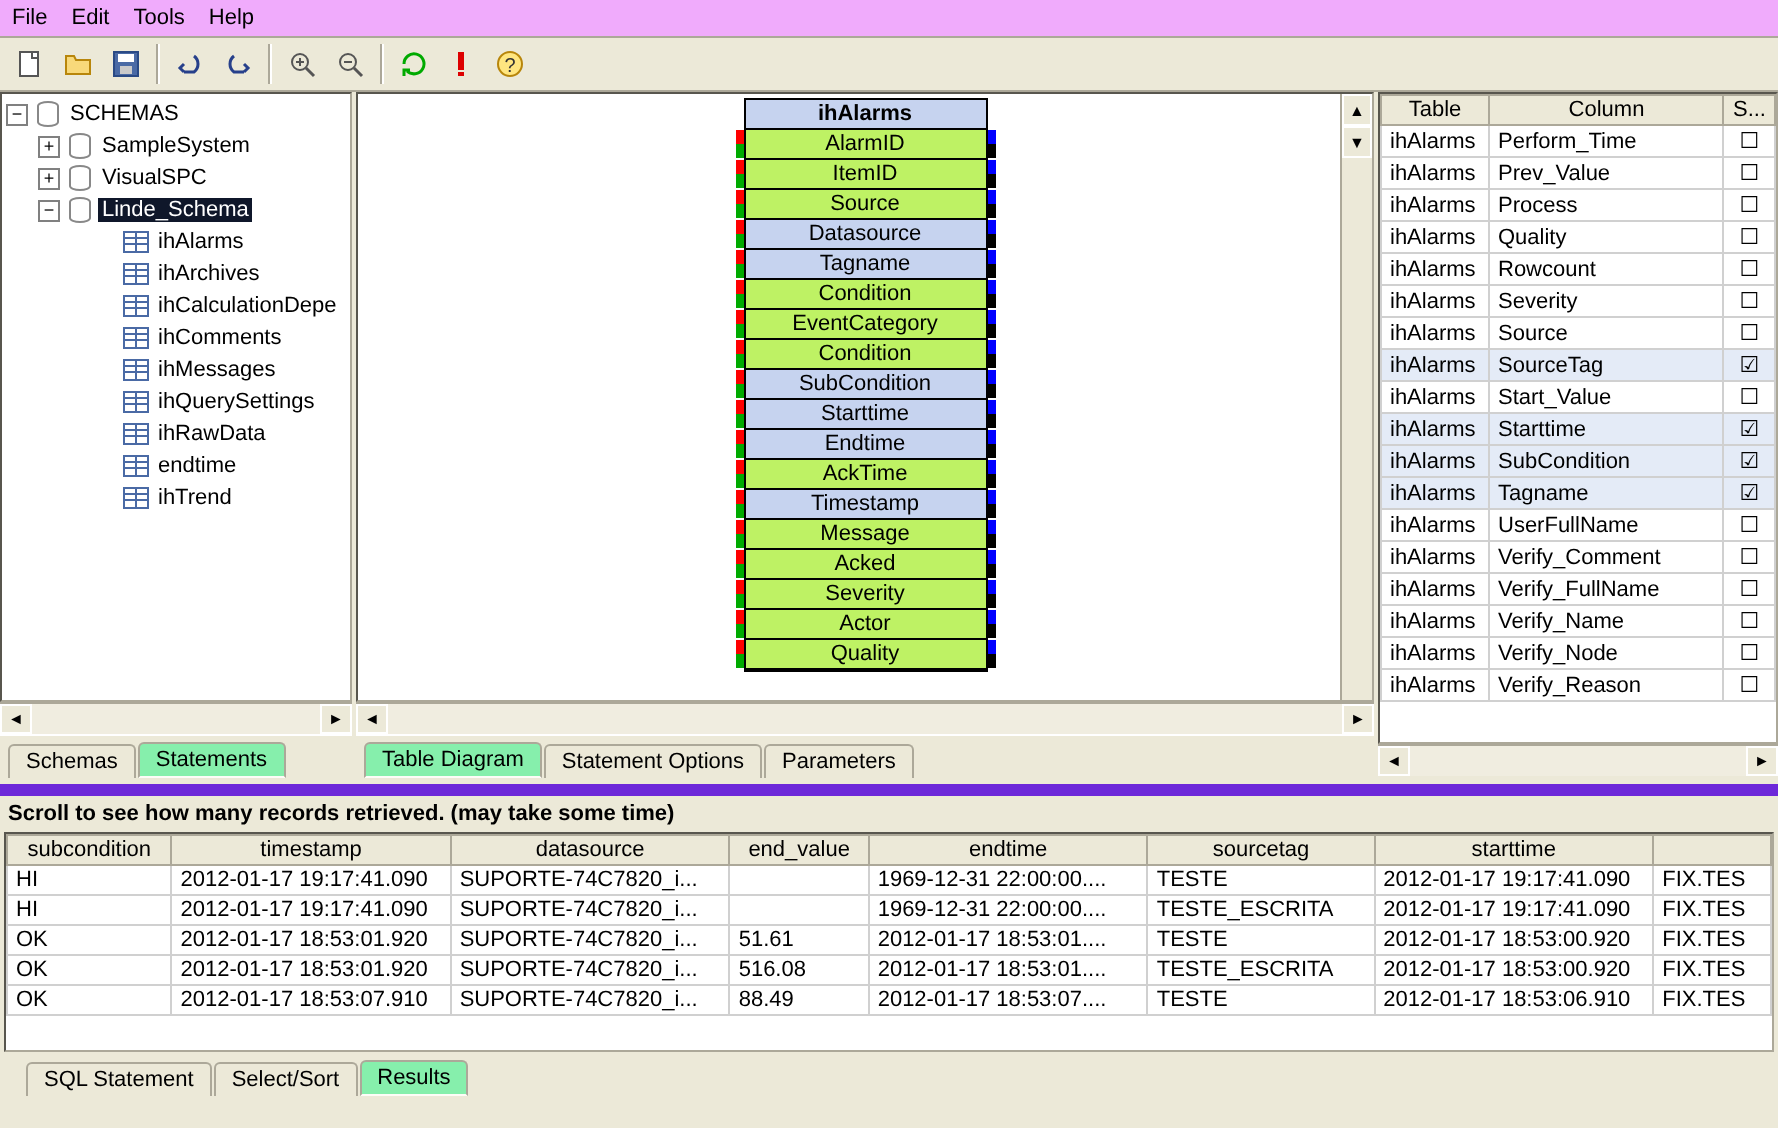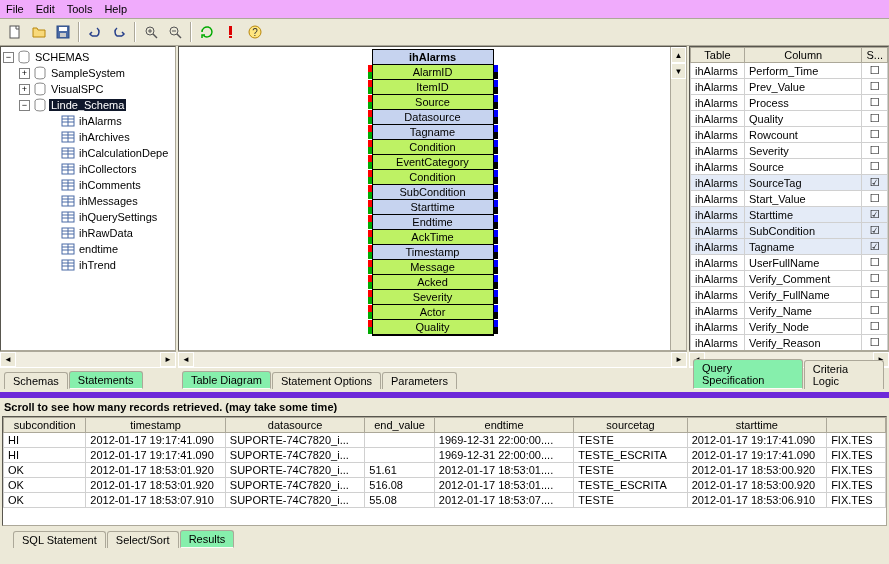--- a/index.html
+++ b/index.html
@@ -217,32 +217,20 @@
             <span class="noexp"></span>
             <span class="ic">
               <svg width="14" height="14">
                 <rect x="1" y="2" width="12" height="10" fill="#fff" stroke="#4a6aa5"></rect>
                 <line x1="1" y1="5" x2="13" y2="5" stroke="#4a6aa5"></line>
                 <line x1="1" y1="8" x2="13" y2="8" stroke="#4a6aa5"></line>
                 <line x1="7" y1="2" x2="7" y2="12" stroke="#4a6aa5"></line>
               </svg>
             </span>
             <span class="lbl">ihCalculationDepe</span>
-          </div>
-          <div class="row" style="--ind:44px">
-            <span class="noexp"></span>
-            <span class="ic">
-              <svg width="14" height="14">
-                <rect x="1" y="2" width="12" height="10" fill="#fff" stroke="#4a6aa5"></rect>
-                <line x1="1" y1="5" x2="13" y2="5" stroke="#4a6aa5"></line>
-                <line x1="1" y1="8" x2="13" y2="8" stroke="#4a6aa5"></line>
-                <line x1="7" y1="2" x2="7" y2="12" stroke="#4a6aa5"></line>
-              </svg>
-            </span>
-            <span class="lbl">ihCollectors</span>
           </div>
           <div class="row" style="--ind:44px">
             <span class="noexp"></span>
             <span class="ic">
               <svg width="14" height="14">
                 <rect x="1" y="2" width="12" height="10" fill="#fff" stroke="#4a6aa5"></rect>
                 <line x1="1" y1="5" x2="13" y2="5" stroke="#4a6aa5"></line>
                 <line x1="1" y1="8" x2="13" y2="8" stroke="#4a6aa5"></line>
                 <line x1="7" y1="2" x2="7" y2="12" stroke="#4a6aa5"></line>
               </svg>
@@ -469,24 +457,20 @@
               <td class="chk">☐</td>
             </tr>
           </tbody>
       </table>
     </div>
     <div class="hscroll">
         <div class="arrow">◄</div>
         <div class="track"></div>
         <div class="arrow">►</div>
       </div>
-    <div class="tabstrip">
-      <div class="tab active">Query Specification</div>
-      <div class="tab">Criteria Logic</div>
-    </div>
   </div>
 </div>
 
 <div class="splitter-h"></div>
 
 <div class="lower">
   <div class="lower-msg">Scroll to see how many records retrieved.  (may take some time)</div>
   <div class="results-wrap">
     <table class="grid results-grid" id="results-grid">
       <thead>
@@ -539,21 +523,21 @@
             <td>516.08</td>
             <td>2012-01-17 18:53:01....</td>
             <td>TESTE_ESCRITA</td>
             <td>2012-01-17 18:53:00.920</td>
             <td>FIX.TES</td>
           </tr>
           <tr>
             <td>OK</td>
             <td>2012-01-17 18:53:07.910</td>
             <td>SUPORTE-74C7820_i...</td>
-            <td>55.08</td>
+            <td>88.49</td>
             <td>2012-01-17 18:53:07....</td>
             <td>TESTE</td>
             <td>2012-01-17 18:53:06.910</td>
             <td>FIX.TES</td>
           </tr>
         </tbody>
     </table>
   </div>
   <div class="tabstrip attached-top">
     <div class="tab">SQL Statement</div>

